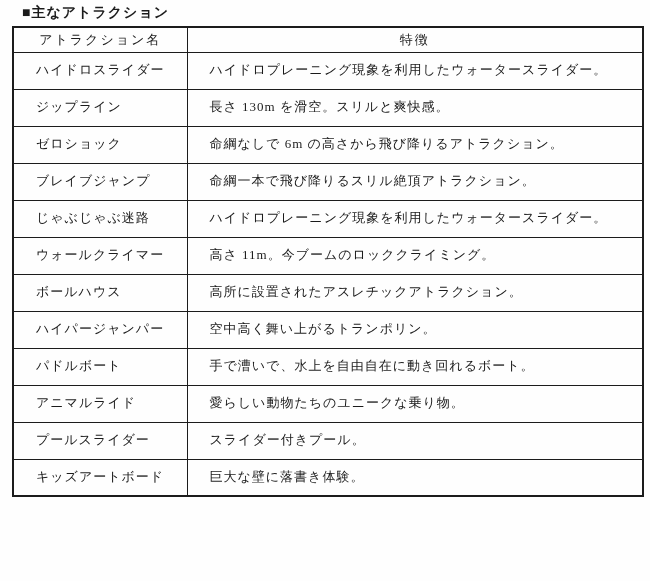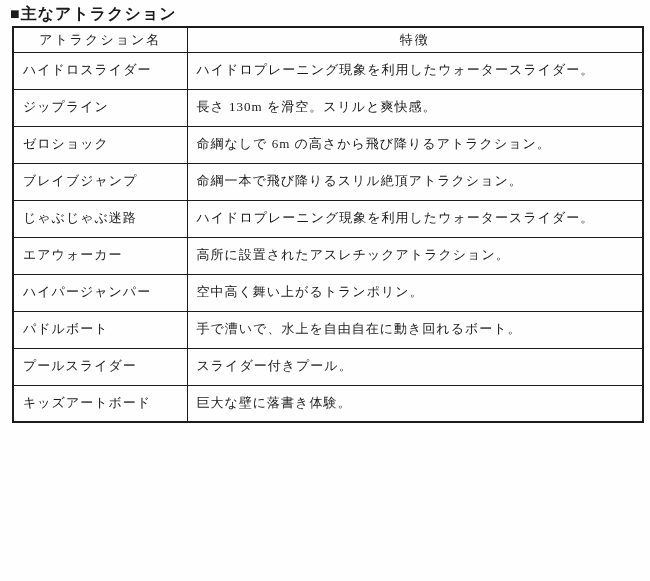--- a/index.html
+++ b/index.html
@@ -10,23 +10,23 @@
     width: 650px;
     height: 581px;
     background: #fefefe;
     font-family: "Liberation Serif", "DejaVu Serif", serif;
     color: #1b1b1b;
     position: relative;
     overflow: hidden;
   }
   .page-title {
     position: absolute;
-    left: 10px;
+    left: 22px;
     top: 4px;
-    font-size: 16px;
+    font-size: 14px;
     font-weight: bold;
     letter-spacing: 1px;
     white-space: nowrap;
   }
   table.attractions {
     position: absolute;
     left: 12px;
     top: 26px;
     width: 630px;
     border-collapse: collapse;
@@ -48,21 +48,21 @@
     font-size: 13px;
     letter-spacing: 2px;
     padding: 0;
   }
   tbody td {
     height: 37px;
     box-sizing: border-box;
     vertical-align: top;
     font-size: 13px;
     letter-spacing: 1px;
-    padding: 8px 6px 0 9px;
+    padding: 8px 6px 0 22px;
     white-space: nowrap;
   }
 </style>
 </head>
 <body>
 
 <div class="page-title">■主なアトラクション</div>
 
 <table class="attractions">
   <colgroup>
@@ -90,30 +90,38 @@
     </tr>
     <tr>
       <td>ブレイブジャンプ</td>
       <td>命綱一本で飛び降りるスリル絶頂アトラクション。</td>
     </tr>
     <tr>
       <td>じゃぶじゃぶ迷路</td>
       <td>ハイドロプレーニング現象を利用したウォータースライダー。</td>
     </tr>
     <tr>
-      <td>エアウォーカー</td>
+      <td>ウォールクライマー</td>
+      <td>高さ 11m。今ブームのロッククライミング。</td>
+    </tr>
+    <tr>
+      <td>ボールハウス</td>
       <td>高所に設置されたアスレチックアトラクション。</td>
     </tr>
     <tr>
       <td>ハイパージャンパー</td>
       <td>空中高く舞い上がるトランポリン。</td>
     </tr>
     <tr>
       <td>パドルボート</td>
       <td>手で漕いで、水上を自由自在に動き回れるボート。</td>
+    </tr>
+    <tr>
+      <td>アニマルライド</td>
+      <td>愛らしい動物たちのユニークな乗り物。</td>
     </tr>
     <tr>
       <td>プールスライダー</td>
       <td>スライダー付きプール。</td>
     </tr>
     <tr>
       <td>キッズアートボード</td>
       <td>巨大な壁に落書き体験。</td>
     </tr>
   </tbody>

